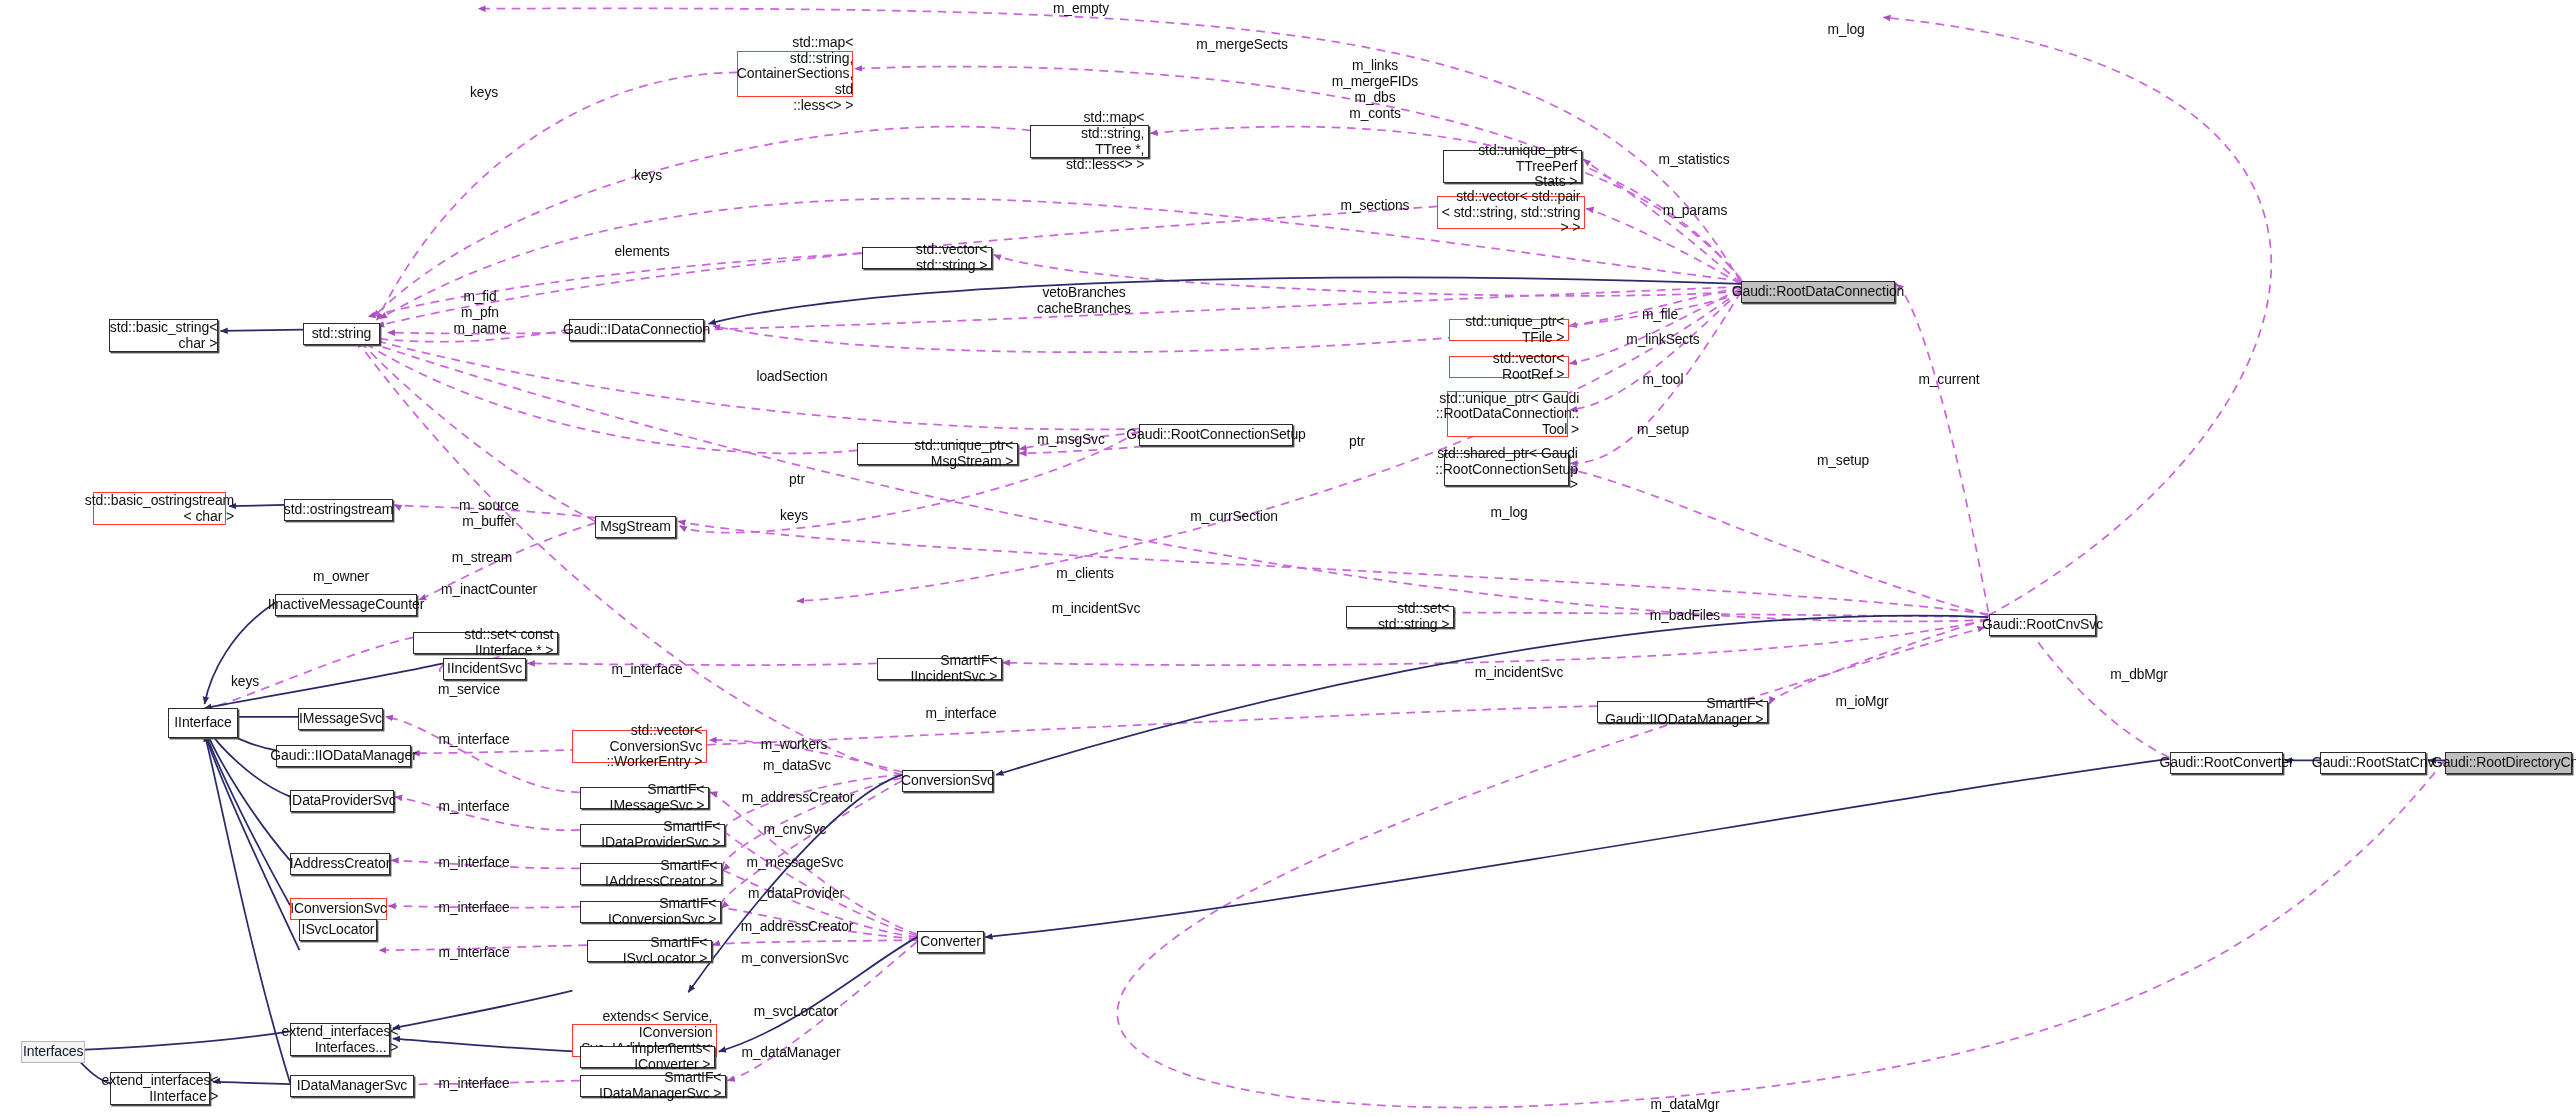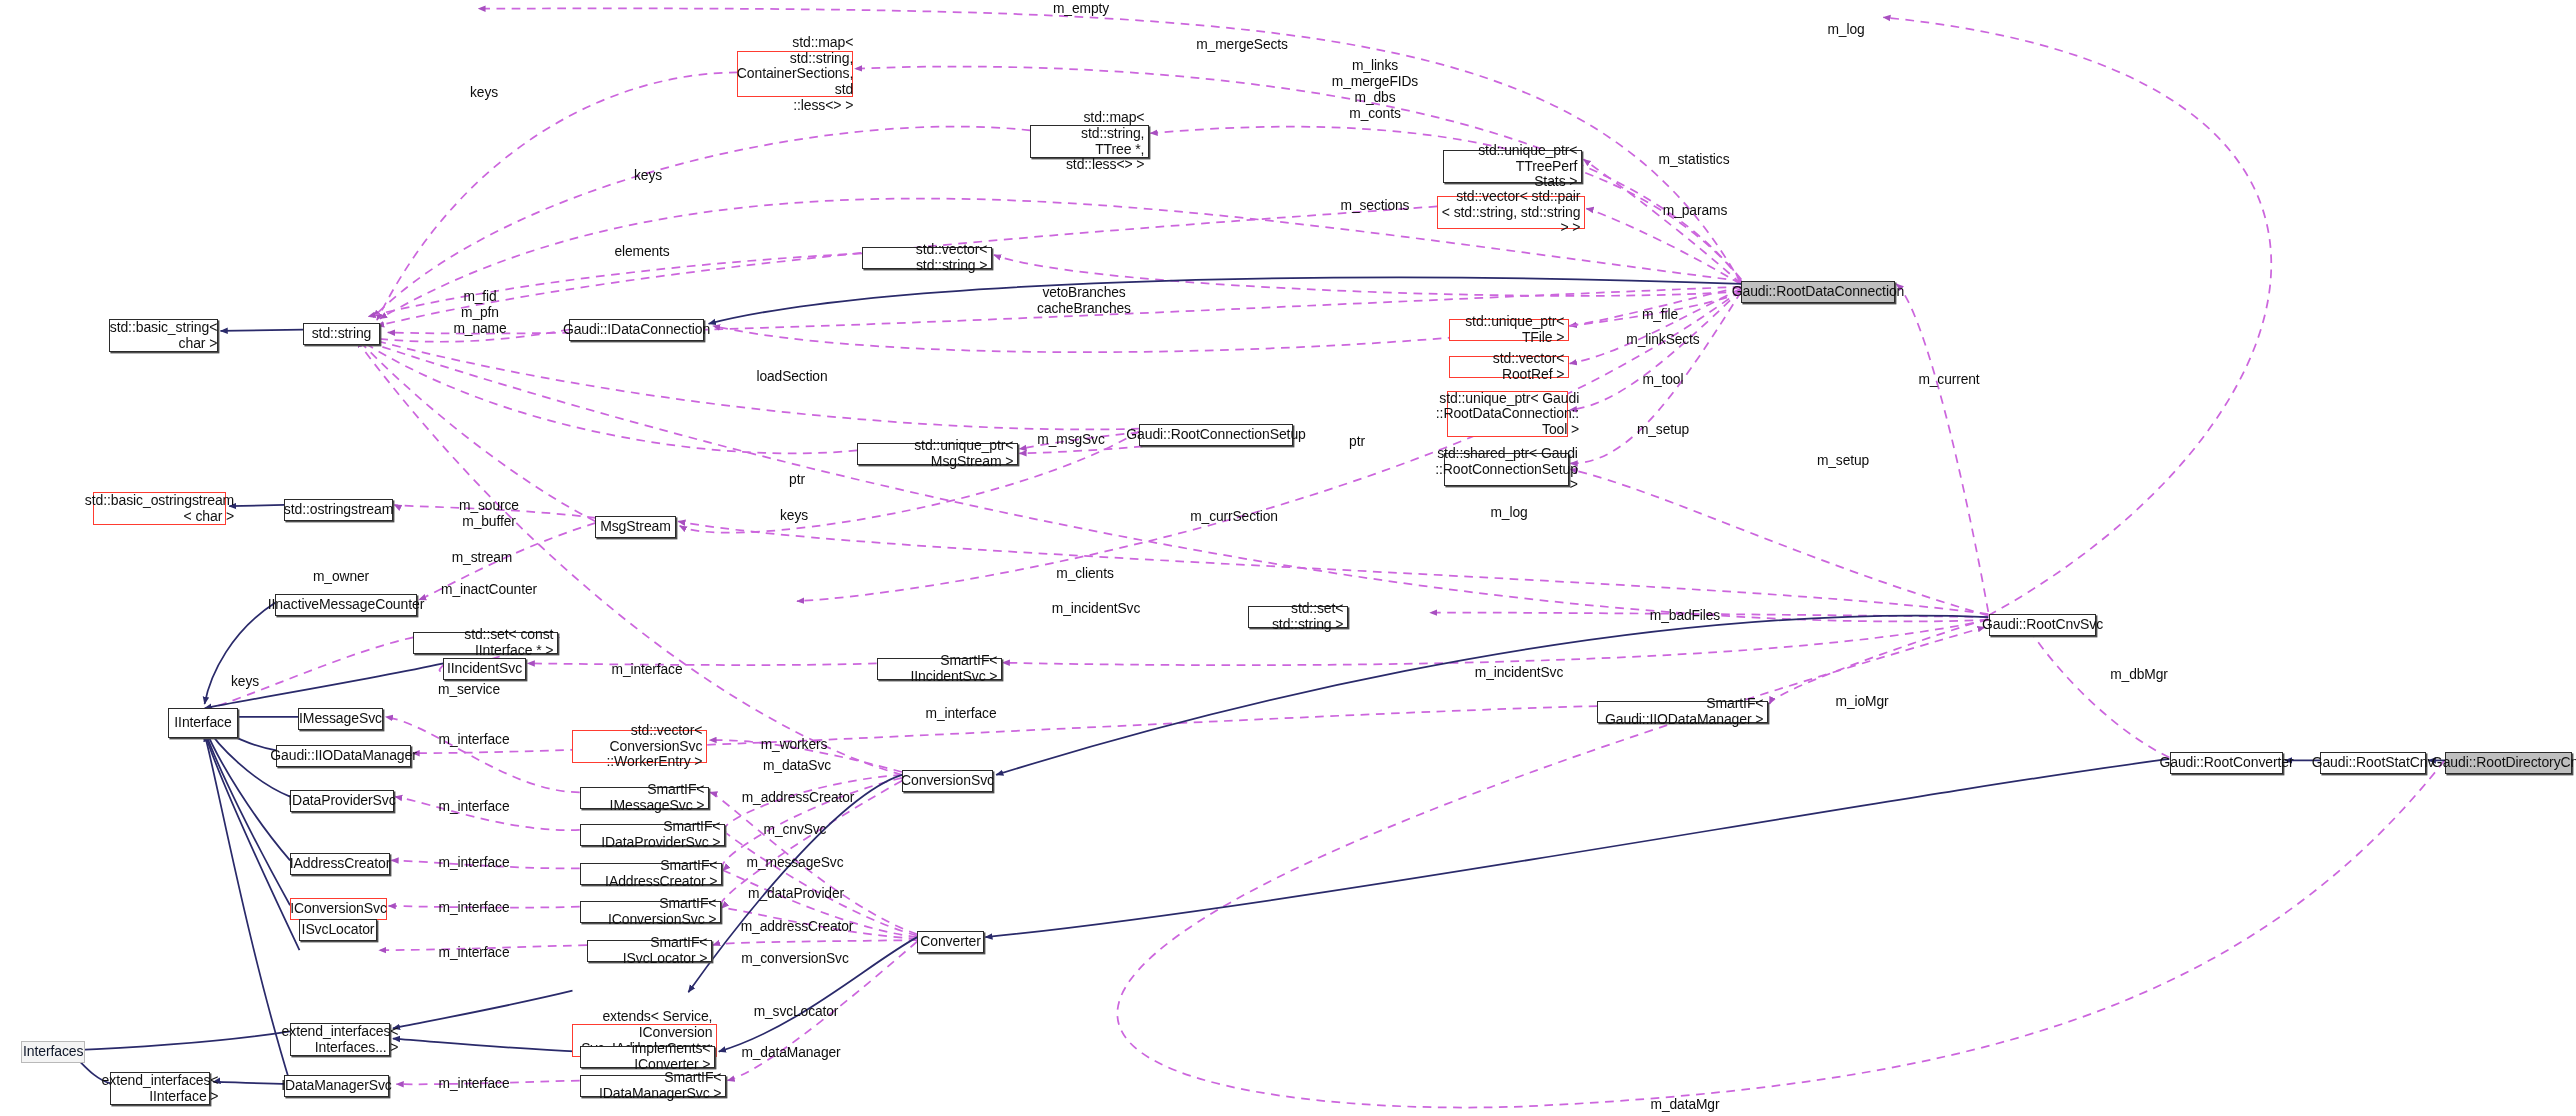--- a/index.html
+++ b/index.html
@@ -220,34 +220,34 @@
       <div class="node shadow" style="left: 276px; top: 745px; width: 135px; height: 22px;">Gaudi::IIODataManager</div>
       <div class="node shadow" style="left: 290px; top: 790px; width: 104px; height: 22px;">IDataProviderSvc</div>
       <div class="node shadow" style="left: 290px; top: 853px; width: 100px; height: 22px;">IAddressCreator</div>
       <div class="node red" style="left: 290px; top: 898px; width: 97px; height: 22px;">IConversionSvc</div>
       <div class="node shadow" style="left: 299px; top: 919px; width: 78px; height: 22px;">ISvcLocator</div>
       <div class="node plain" style="left: 7.2px; top: 1041px; width: 64px; height: 22px;">Interfaces</div>
       <div class="node shadow" style="left: 290px; top: 1023px; width: 100px; height: 33px;">extend_interfaces&lt;
 Interfaces... &gt;</div>
       <div class="node shadow" style="left: 110px; top: 1072px; width: 100px; height: 33px;">extend_interfaces&lt;
 IInterface &gt;</div>
-      <div class="node shadow" style="left: 284px; top: 1075px; width: 105px; height: 22px;">IDataManagerSvc</div>
+      <div class="node shadow" style="left: 290px; top: 1075px; width: 124px; height: 22px;">IDataManagerSvc</div>
       <div class="node red" style="left: 572px; top: 730px; width: 135px; height: 33px;">std::vector&lt; ConversionSvc
 ::WorkerEntry &gt;</div>
       <div class="node shadow" style="left: 580px; top: 787px; width: 129px; height: 22px;">SmartIF&lt; IMessageSvc &gt;</div>
       <div class="node shadow" style="left: 580px; top: 824px; width: 145px; height: 22px;">SmartIF&lt; IDataProviderSvc &gt;</div>
       <div class="node shadow" style="left: 580px; top: 863px; width: 142px; height: 22px;">SmartIF&lt; IAddressCreator &gt;</div>
       <div class="node shadow" style="left: 580px; top: 901px; width: 141px; height: 22px;">SmartIF&lt; IConversionSvc &gt;</div>
       <div class="node shadow" style="left: 587px; top: 940px; width: 125px; height: 22px;">SmartIF&lt; ISvcLocator &gt;</div>
       <div class="node red" style="left: 572px; top: 982px; width: 145px; height: 33px; margin-top: 42px;">extends&lt; Service, IConversion
 Svc, IAddressCreator &gt;</div>
       <div class="node shadow" style="left: 580px; top: 1046px; width: 135px; height: 22px;">implements&lt; IConverter &gt;</div>
       <div class="node shadow" style="left: 580px; top: 1075px; width: 146px; height: 22px;">SmartIF&lt; IDataManagerSvc &gt;</div>
       <div class="node shadow" style="left: 877px; top: 658px; width: 125px; height: 22px;">SmartIF&lt; IIncidentSvc &gt;</div>
-      <div class="node shadow" style="left: 1248px; top: 606px; width: 100px; height: 22px;">std::set&lt; std::string &gt;</div>
+      <div class="node shadow" style="left: 1346px; top: 606px; width: 108px; height: 22px;">std::set&lt; std::string &gt;</div>
       <div class="node shadow" style="left: 1597px; top: 701px; width: 171px; height: 22px;">SmartIF&lt; Gaudi::IIODataManager &gt;</div>
       <div class="node shadow" style="left: 902px; top: 770px; width: 91px; height: 22px;">ConversionSvc</div>
       <div class="node shadow" style="left: 917px; top: 931px; width: 67px; height: 22px;">Converter</div>
       <div class="node shadow" style="left: 1989px; top: 614px; width: 107px; height: 22px;">Gaudi::RootCnvSvc</div>
       <div class="node shadow" style="left: 2170px; top: 752px; width: 113px; height: 22px;">Gaudi::RootConverter</div>
       <div class="node shadow" style="left: 2320px; top: 752px; width: 106px; height: 22px;">Gaudi::RootStatCnv</div>
       <div class="node current" style="left: 2445px; top: 752px; width: 127px; height: 22px;">Gaudi::RootDirectoryCnv</div>
     </div>
   <div id="labels">
       <div class="edge-label" style="left: 1081px; top: 8.7px;">m_empty</div>

